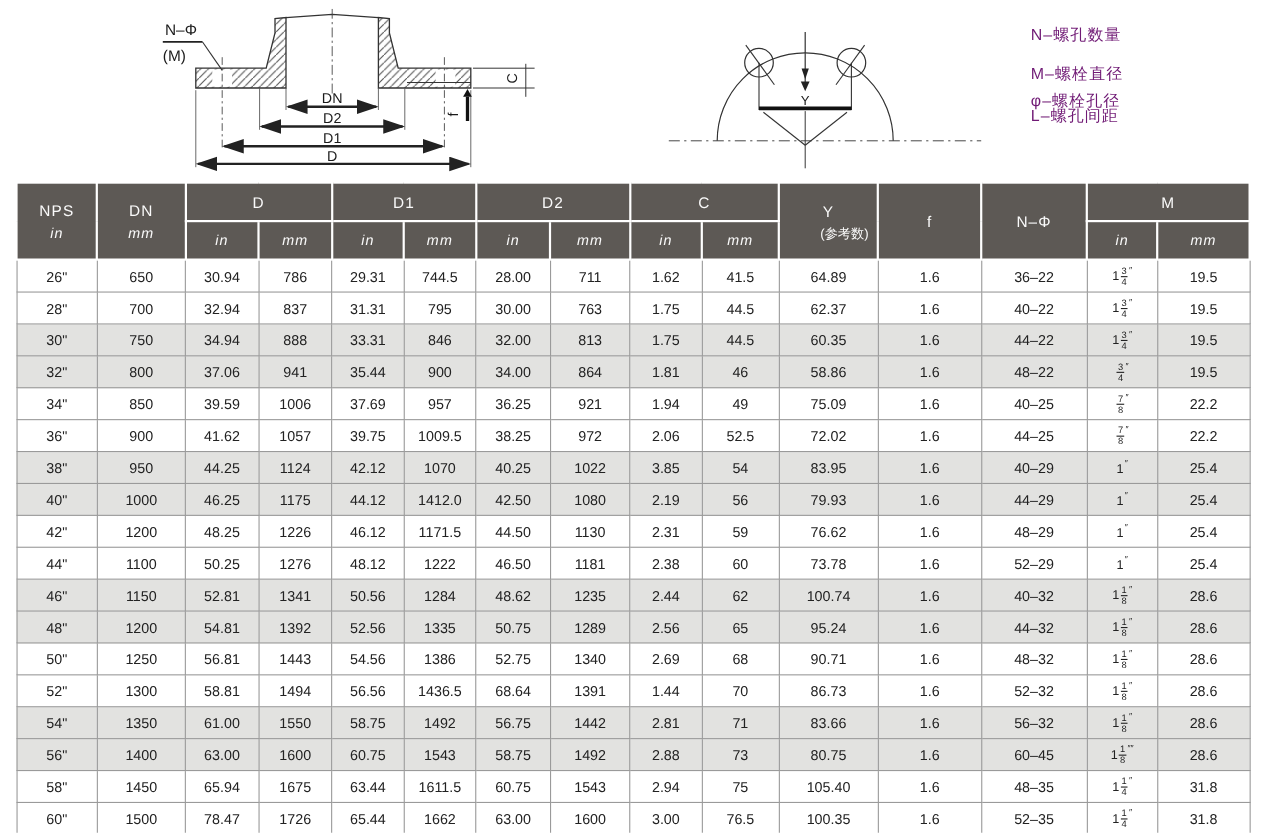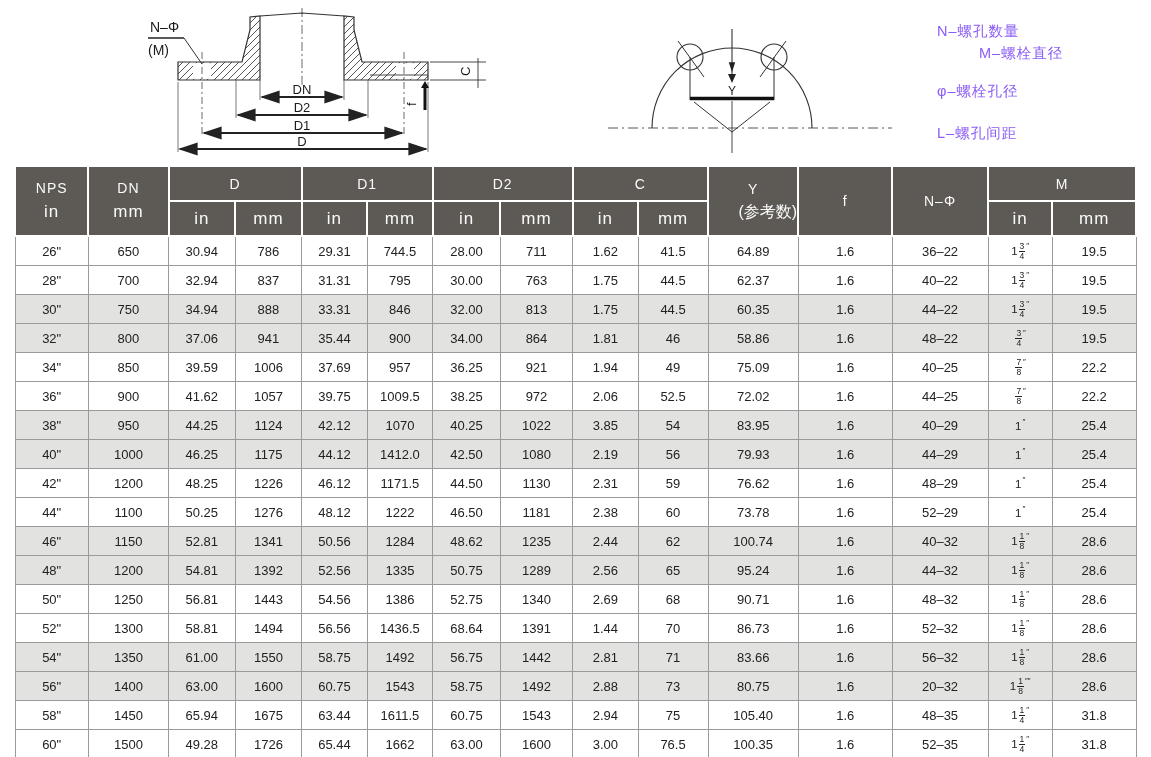--- a/index.html
+++ b/index.html
@@ -10,41 +10,41 @@
     color:#1f1f1f;
     position:relative;
     overflow:hidden;
     --header-bg:#5d5955;
     --row-shaded:#e2e2e0;
     --border:#9a9a9a;
   }
   .drawing-area{position:absolute;left:0;top:0;width:1151px;height:160px;}
   .svg-wrap{position:absolute;}
   .legend{position:absolute;left:937px;top:0;width:210px;height:160px;}
-  .legend-line{position:absolute;left:0;font-size:14.5px;letter-spacing:1px;color:#8b5cf6;white-space:nowrap;}
+  .legend-line{position:absolute;left:0;font-size:14.5px;letter-spacing:1px;color:#701a75;white-space:nowrap;}
 
   table.flange{
     position:absolute;left:14px;top:165px;
     width:1123px;height:580px;
     border-collapse:collapse;table-layout:fixed;
     font-size:13px;
   }
   thead th{
     background:var(--header-bg);
     color:#fafafa;
     font-weight:400;
     letter-spacing:1px;
     border:2px solid #ffffff;
     font-size:14px;
     padding:0;
     height:33px;
   }
   thead .two-line{line-height:1.5;}
-  thead .unit{font-size:17px;}
-  thead .sub{font-size:16px;letter-spacing:0;margin-left:29px;}
+  thead .unit{font-size:13px;font-style:italic;}
+  thead .sub{font-size:12px;letter-spacing:0;margin-left:29px;}
   tbody td{
     border:1px solid var(--border);
     text-align:center;
     vertical-align:middle;
     padding:0;
     height:28px;
     background:#ffffff;
     color:#222222;
   }
   tbody tr.shaded td{background:var(--row-shaded);}
@@ -142,23 +142,23 @@
       <text x="132" y="90" font-size="12" text-anchor="middle" fill="#1b1b1b">Y</text>
       <path d="M90,93.5 H174" stroke="#111" stroke-width="3.5"></path>
       <path d="M94,97 L132,127" stroke="#333" stroke-width="1"></path>
       <path d="M170,97 L132,127" stroke="#333" stroke-width="1"></path>
       <path d="M132,96 V148" stroke="#333" stroke-width="0.9"></path>
     </svg>
   </div>
 
   <div class="legend">
     <div class="legend-line" style="top:22px;">N–螺孔数量</div>
-    <div class="legend-line" style="top:44px;margin-left:42px;">M–螺栓直径</div>
+    <div class="legend-line" style="top:58px;">M–螺栓直径</div>
     <div class="legend-line" style="top:82px;">φ–螺栓孔径</div>
-    <div class="legend-line" style="top:124px;text-align:center;">L–螺孔间距</div>
+    <div class="legend-line" style="top:96px;text-align:center;">L–螺孔间距</div>
   </div>
 </div>
 
 <table class="flange">
   <colgroup>
     <col style="width:6.5%">
       <col style="width:7.1%">
     <col style="width:5.9%">
       <col style="width:5.9%">
     <col style="width:5.8%">
@@ -503,21 +503,21 @@
         <td>63.00</td>
         <td>1600</td>
         <td>60.75</td>
         <td>1543</td>
         <td>58.75</td>
         <td>1492</td>
         <td>2.88</td>
         <td>73</td>
         <td>80.75</td>
         <td>1.6</td>
-        <td>20–32</td>
+        <td>60–45</td>
         <td><span class="wh">1</span><span class="frac">
             <span class="fn">1</span>
             <span class="fd">8</span>
           </span><span class="qm">″″</span></td>
         <td>28.6</td>
       </tr>
       <tr>
         <td>58"</td>
         <td>1450</td>
         <td>65.94</td>
@@ -533,21 +533,21 @@
         <td>48–35</td>
         <td><span class="wh">1</span><span class="frac">
             <span class="fn">1</span>
             <span class="fd">4</span>
           </span><span class="qm">″</span></td>
         <td>31.8</td>
       </tr>
       <tr>
         <td>60"</td>
         <td>1500</td>
-        <td>49.28</td>
+        <td>78.47</td>
         <td>1726</td>
         <td>65.44</td>
         <td>1662</td>
         <td>63.00</td>
         <td>1600</td>
         <td>3.00</td>
         <td>76.5</td>
         <td>100.35</td>
         <td>1.6</td>
         <td>52–35</td>

